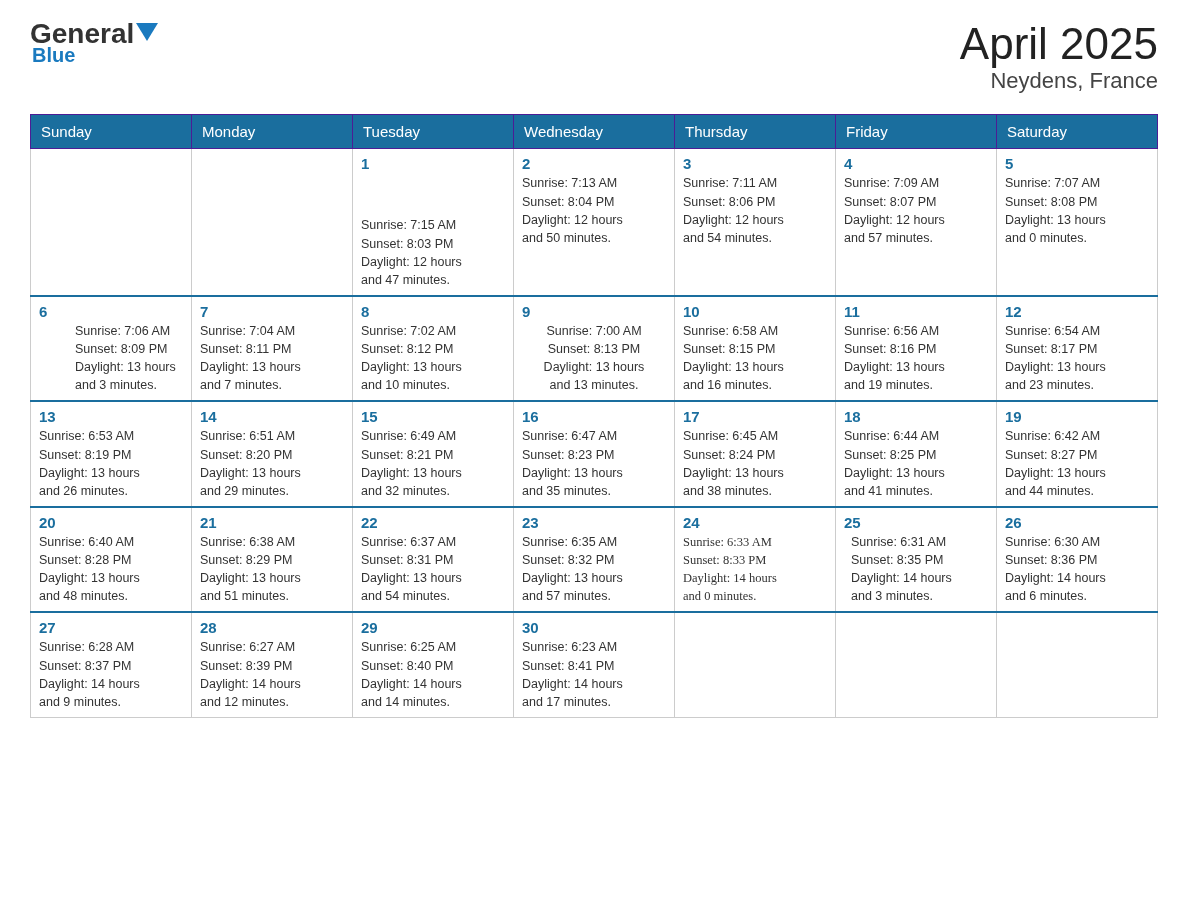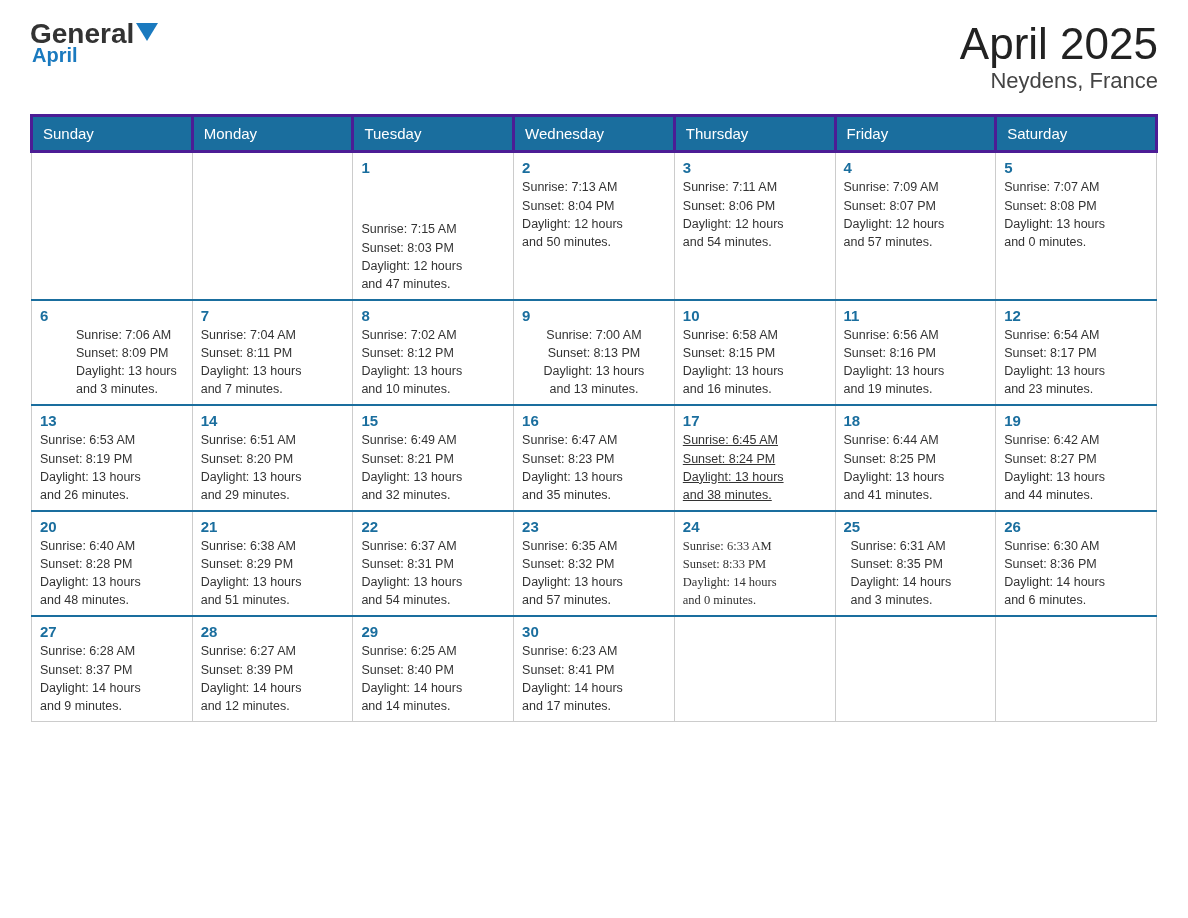--- a/index.html
+++ b/index.html
@@ -52,21 +52,21 @@
       width: 100%;
       border-collapse: collapse;
     }
     .calendar th {
       background-color: #1a6e9e;
       color: #fff;
       font-size: 15px;
       font-weight: normal;
       padding: 8px 10px;
       text-align: left;
-      border: 3px solid #4c1d95;
+      border: 1px solid #4c1d95;
     }
     .calendar td {
       border: 1px solid #ccc;
       vertical-align: top;
       padding: 6px 8px;
       width: 14.28%;
       min-height: 100px;
       font-size: 13px;
       color: #333;
     }
@@ -96,21 +96,21 @@
 <body>
 
 <div class="header">
   <div class="logo">
     <div style="display:flex; align-items:center;">
       <span class="logo-text">General</span>
       <svg width="22" height="18" viewBox="0 0 22 18" style="margin-left:2px; margin-top:-4px;">
         <polygon points="0,0 22,0 11,18" fill="#1a7abf"></polygon>
       </svg>
     </div>
-    <div class="logo-underline">April</div>
+    <div class="logo-underline">Blue</div>
   </div>
   <div class="title-section">
     <h1>April 2025</h1>
     <h2>Neydens, France</h2>
   </div>
 </div>
 
 <table class="calendar">
   <thead>
     <tr>
@@ -238,21 +238,21 @@
         </td>
         <td>
           <span class="day-number">16</span>
           <div class="day-info" style="white-space: pre-line;">Sunrise: 6:47 AM
 Sunset: 8:23 PM
 Daylight: 13 hours
 and 35 minutes.</div>
         </td>
         <td>
           <span class="day-number">17</span>
-          <div class="day-info" style="white-space: pre-line; text-decoration: underline;">Sunrise: 6:45 AM
+          <div class="day-info" style="white-space: pre-line;">Sunrise: 6:45 AM
 Sunset: 8:24 PM
 Daylight: 13 hours
 and 38 minutes.</div>
         </td>
         <td>
           <span class="day-number">18</span>
           <div class="day-info" style="white-space: pre-line;">Sunrise: 6:44 AM
 Sunset: 8:25 PM
 Daylight: 13 hours
 and 41 minutes.</div>

